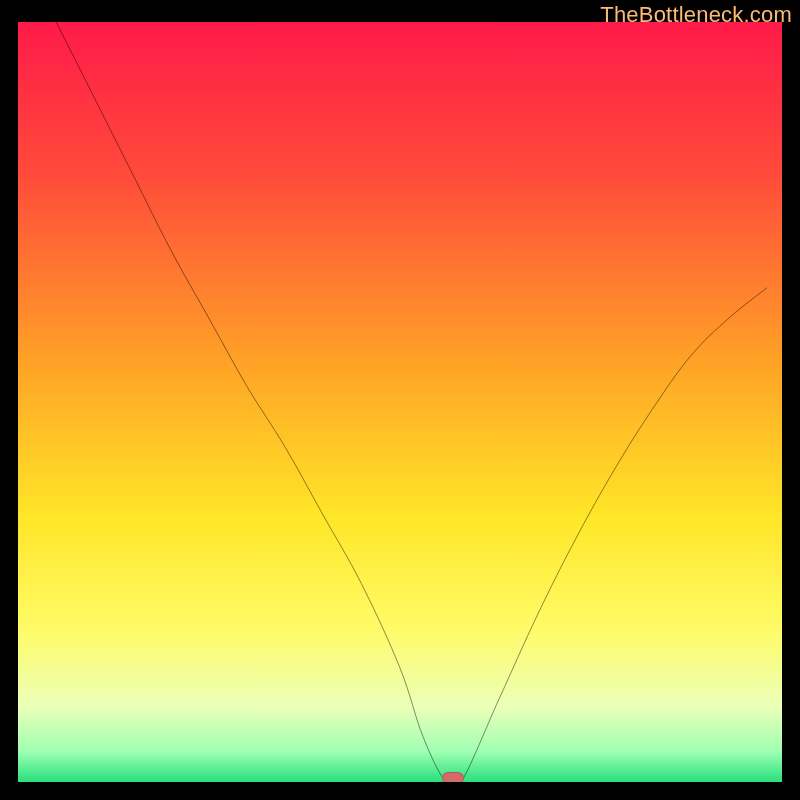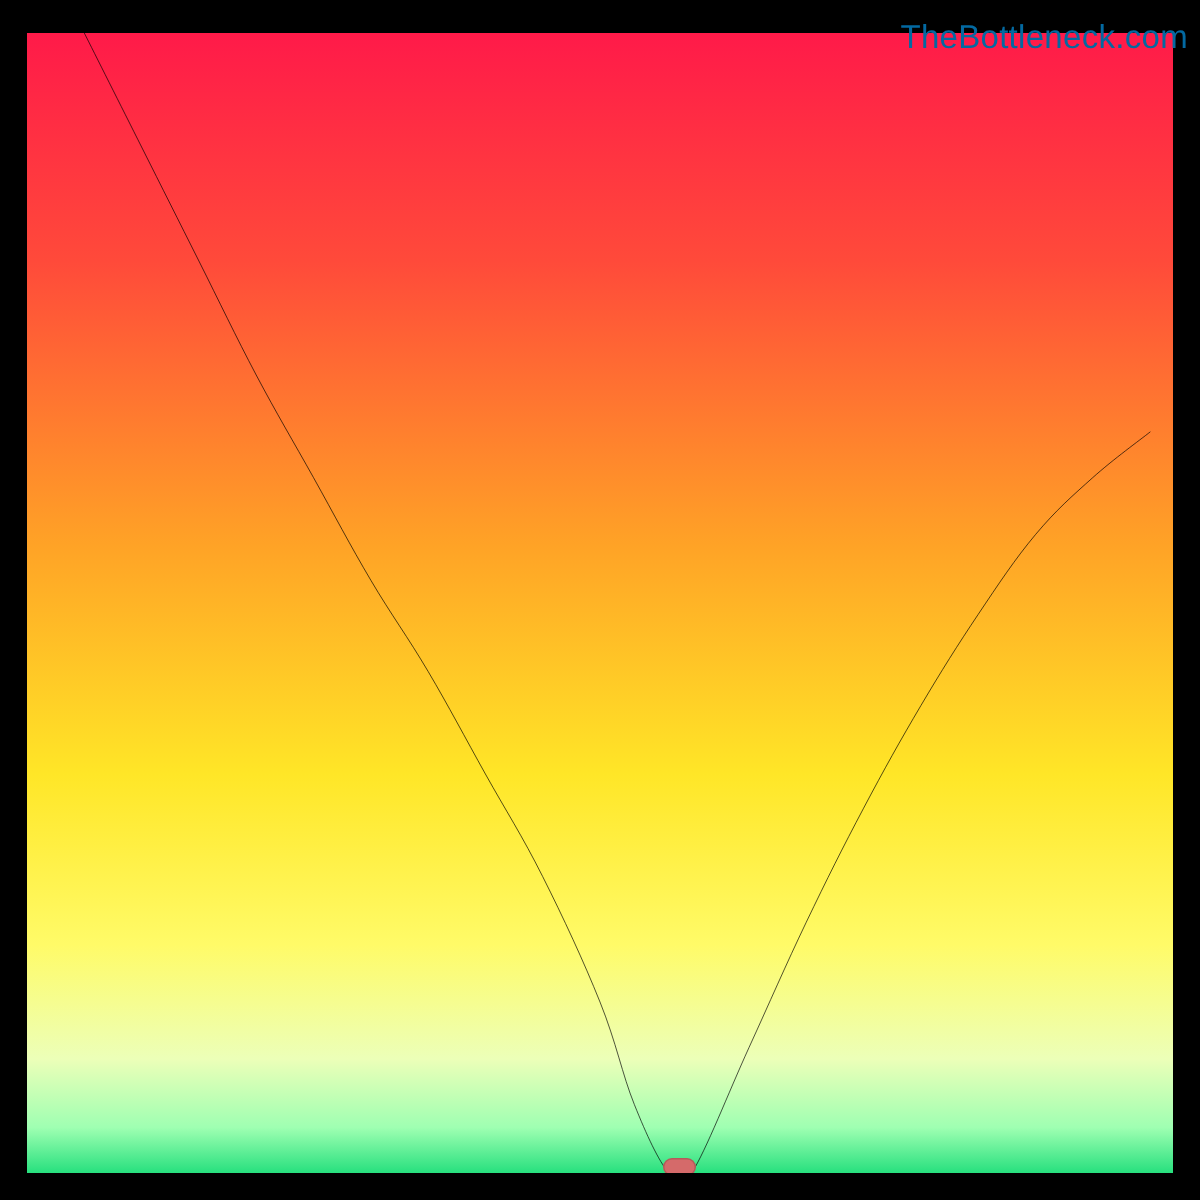--- a/index.html
+++ b/index.html
@@ -11,25 +11,25 @@
     overflow: hidden;
     font-family: Arial, Helvetica, sans-serif;
   }
   .container {
     position: relative;
     width: 800px;
     height: 800px;
   }
   .watermark {
     position: absolute;
-    top: 12px;
+    top: 2px;
     right: 8px;
     font-size: 22px;
     font-weight: 400;
-    color: #0369a1;
+    color: #fdba74;
     letter-spacing: 0.2px;
     z-index: 10;
   }
   .plot {
     position: absolute;
     left: 18px;
     top: 22px;
     width: 764px;
     height: 760px;
     overflow: hidden;

